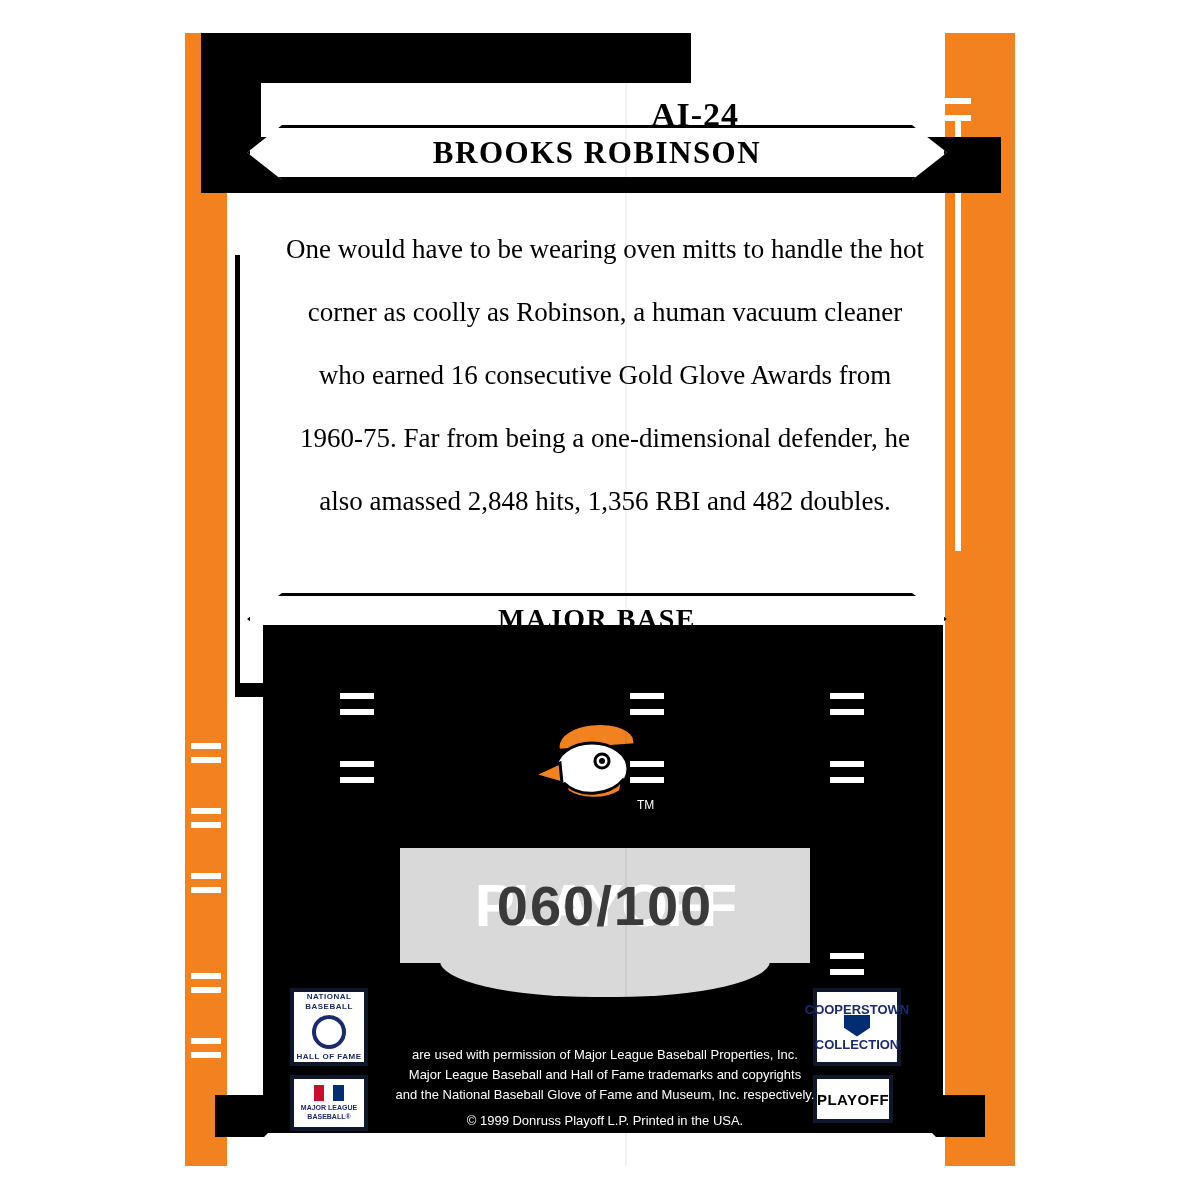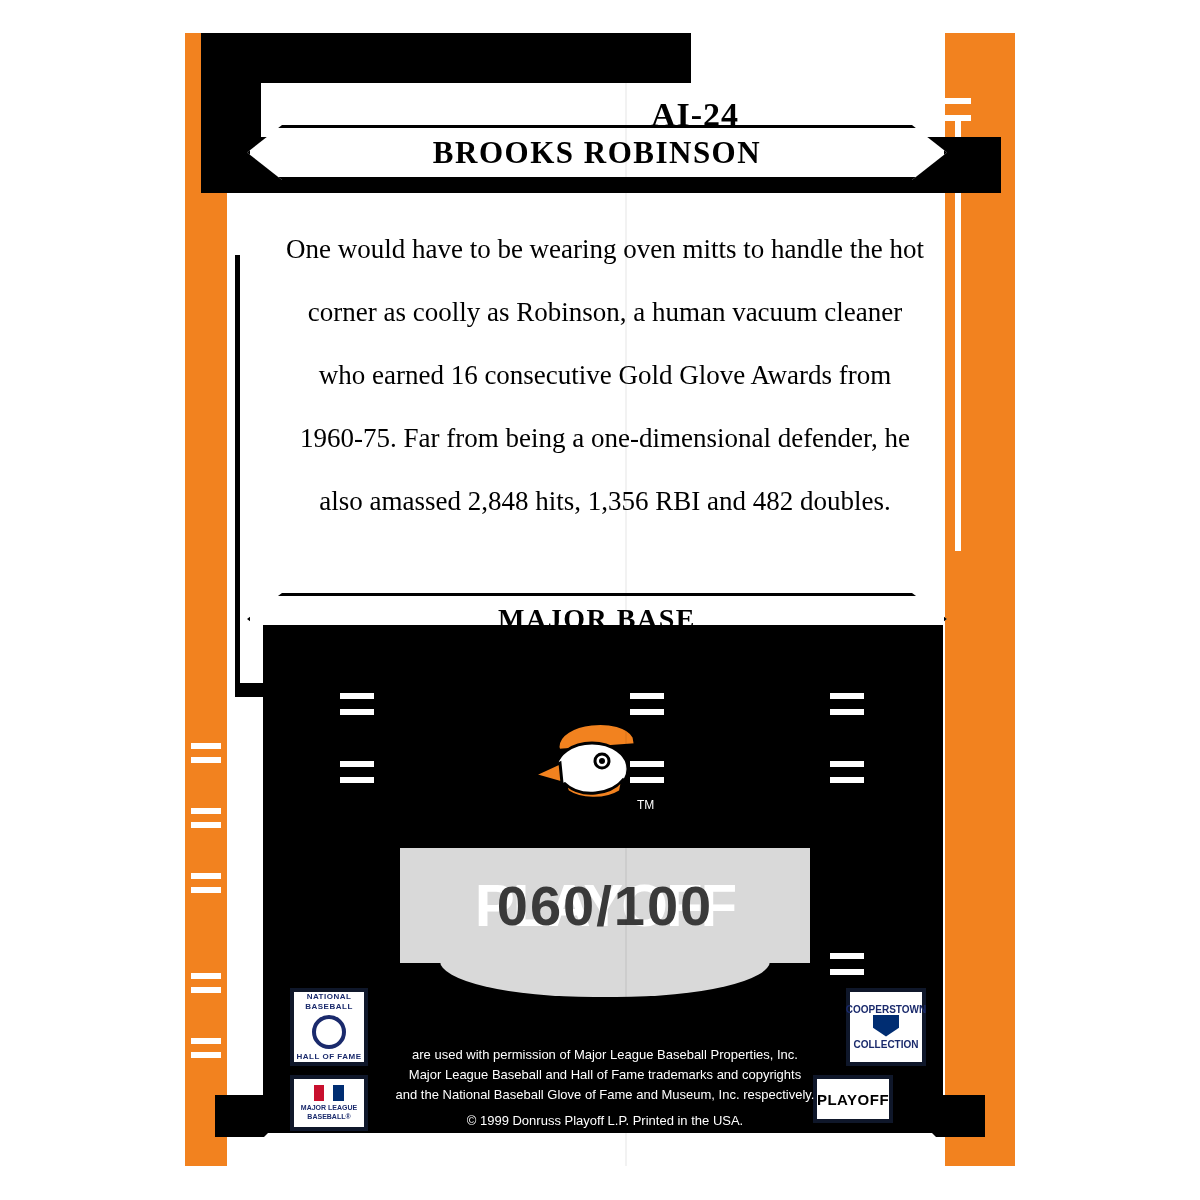--- a/index.html
+++ b/index.html
@@ -346,25 +346,25 @@
   .badge-mlb {
     left: 105px;
     top: 1042px;
     width: 78px;
     height: 56px;
     font-size: 7px;
     font-weight: bold;
     line-height: 9px;
   }
   .badge-cc {
-    left: 661px;
+    left: 628px;
     top: 955px;
-    width: 80px;
+    width: 88px;
     height: 78px;
-    font-size: 10px;
+    font-size: 13px;
     font-weight: bold;
     line-height: 10px;
   }
   .badge-playoff {
     left: 628px;
     top: 1042px;
     width: 80px;
     height: 48px;
     font-size: 15px;
     font-weight: bold;

